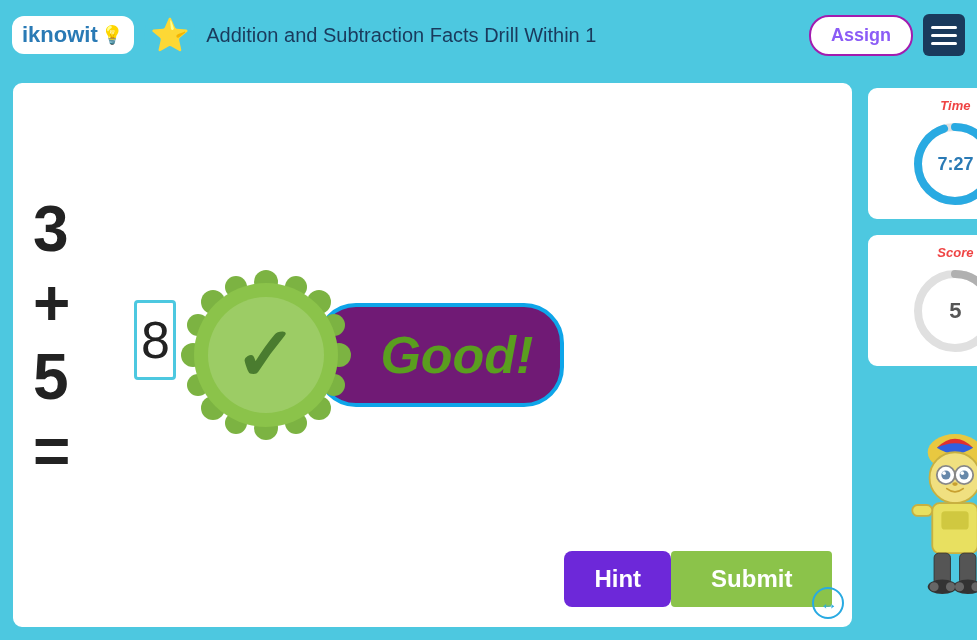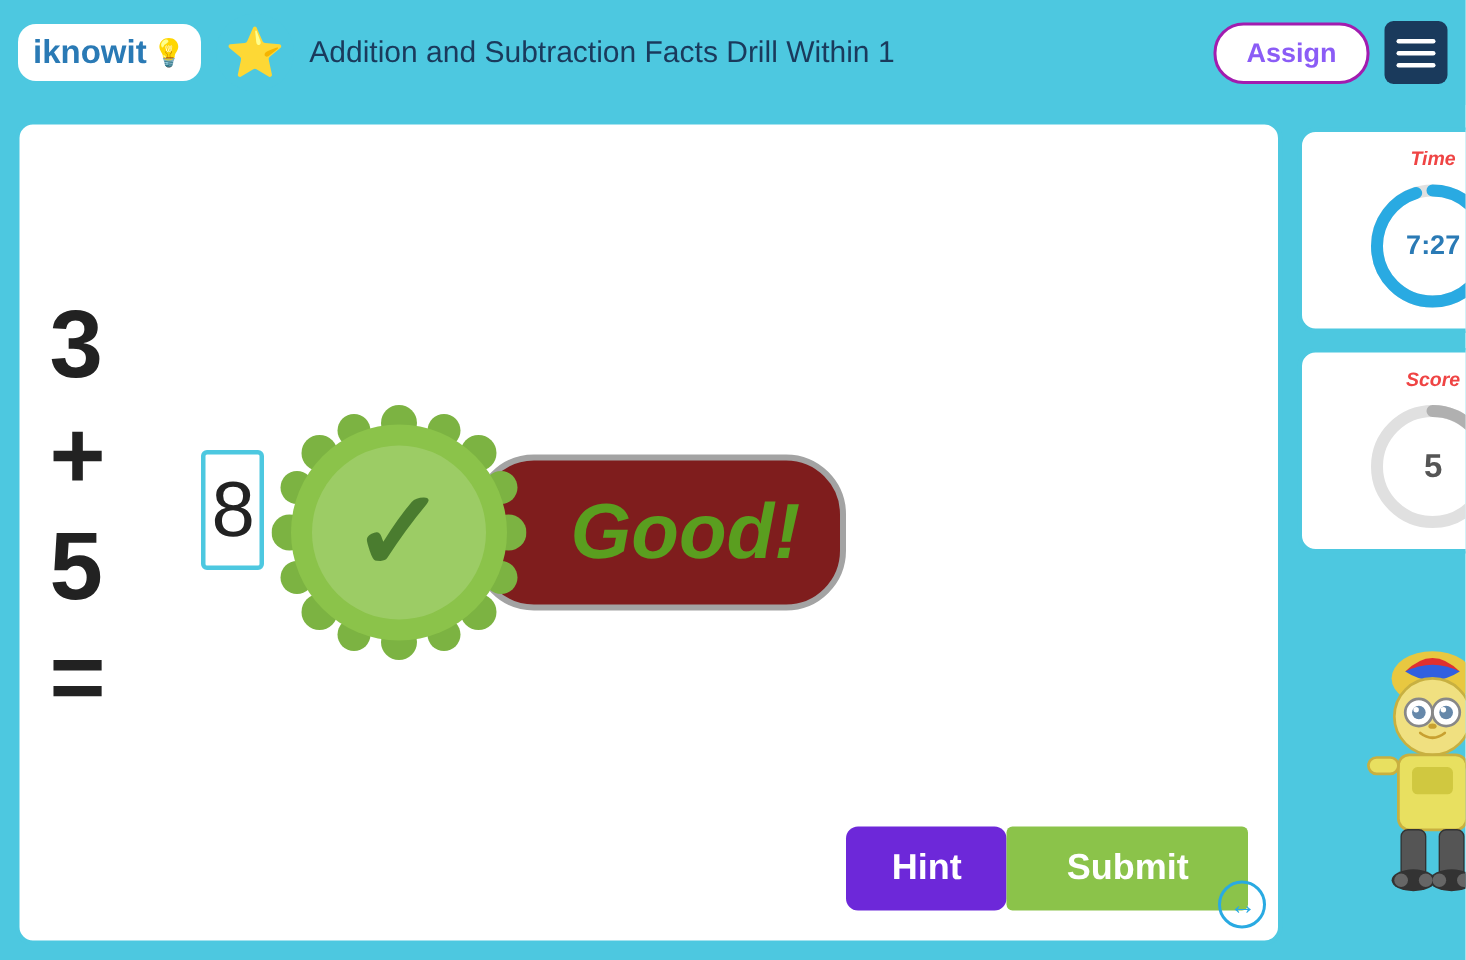--- a/index.html
+++ b/index.html
@@ -151,22 +151,22 @@
       width: 180px;
       height: 180px;
       display: flex;
       align-items: center;
       justify-content: center;
       z-index: 2;
     }
 
     
     .good-label {
-      background: #7f1d1d;
-      border: 4px solid #a3a3a3;
+      background: #701a75;
+      border: 4px solid #0ea5e9;
       border-radius: 40px;
       padding: 18px 27px 18px 60px;
       margin-left: -40px;
       z-index: 1;
     }
 
     .good-text {
       font-size: 52px;
       font-weight: 900;
       color: #5a9e1f;

